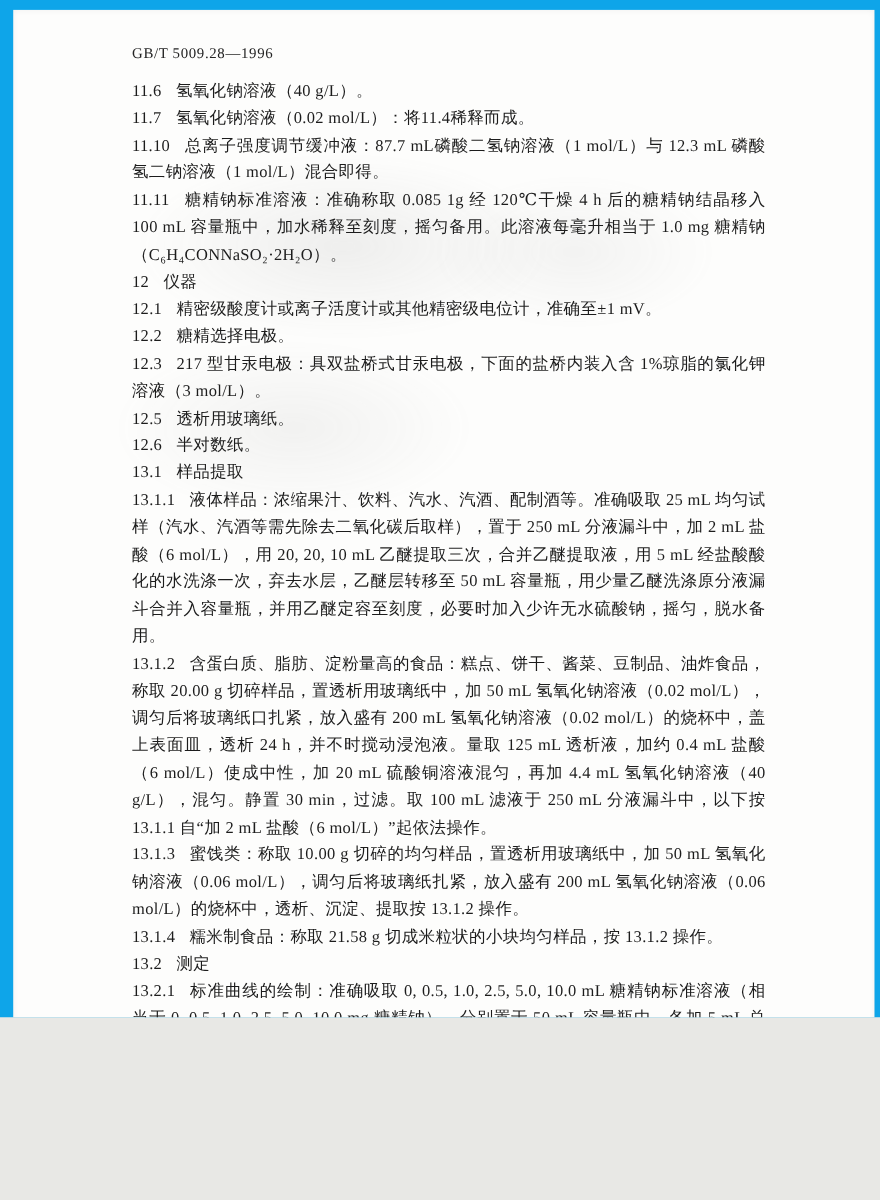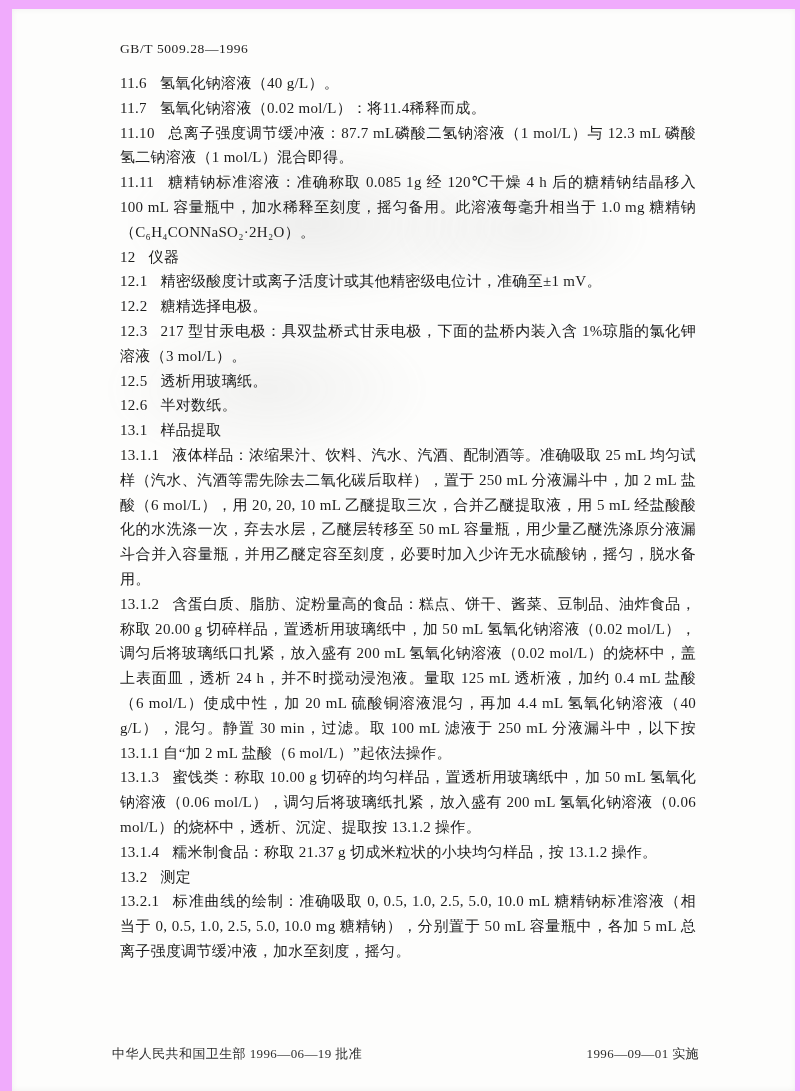--- a/index.html
+++ b/index.html
@@ -4,23 +4,23 @@
 <style>
   html, body {
     margin: 0;
     padding: 0;
     background: #e8e8e5;
     font-family: "Liberation Serif", "DejaVu Serif", serif;
   }
   .viewport {
     position: relative;
     width: 800px;
-    height: 1091px;
+    height: 925px;
     overflow: hidden;
-    background: #f0abfc;
+    background: #0ea5e9;
     text-decoration: underline;
   }
   .page {
     position: absolute;
     left: 12px;
     top: 9px;
     width: 783px;
     height: 1082px;
     background: #fdfdfc;
     box-shadow: inset 0 0 6px rgba(0,0,0,0.06);
@@ -121,21 +121,21 @@
 
 
         <p class="para"><span class="clause-num">13.1</span><span>样品提取</span></p>
 
         <p class="para"><span class="clause-num">13.1.1</span><span>液体样品：浓缩果汁、饮料、汽水、汽酒、配制酒等。准确吸取 25 mL 均匀试样（汽水、汽酒等需先除去二氧化碳后取样），置于 250 mL 分液漏斗中，加 2 mL 盐酸（6 mol/L），用 20, 20, 10 mL 乙醚提取三次，合并乙醚提取液，用 5 mL 经盐酸酸化的水洗涤一次，弃去水层，乙醚层转移至 50 mL 容量瓶，用少量乙醚洗涤原分液漏斗合并入容量瓶，并用乙醚定容至刻度，必要时加入少许无水硫酸钠，摇匀，脱水备用。</span></p>
 
         <p class="para"><span class="clause-num">13.1.2</span><span>含蛋白质、脂肪、淀粉量高的食品：糕点、饼干、酱菜、豆制品、油炸食品，称取 20.00 g 切碎样品，置透析用玻璃纸中，加 50 mL 氢氧化钠溶液（0.02 mol/L），调匀后将玻璃纸口扎紧，放入盛有 200 mL 氢氧化钠溶液（0.02 mol/L）的烧杯中，盖上表面皿，透析 24 h，并不时搅动浸泡液。量取 125 mL 透析液，加约 0.4 mL 盐酸（6 mol/L）使成中性，加 20 mL 硫酸铜溶液混匀，再加 4.4 mL 氢氧化钠溶液（40 g/L），混匀。静置 30 min，过滤。取 100 mL 滤液于 250 mL 分液漏斗中，以下按 13.1.1 自“加 2 mL 盐酸（6 mol/L）”起依法操作。</span></p>
 
         <p class="para"><span class="clause-num">13.1.3</span><span>蜜饯类：称取 10.00 g 切碎的均匀样品，置透析用玻璃纸中，加 50 mL 氢氧化钠溶液（0.06 mol/L），调匀后将玻璃纸扎紧，放入盛有 200 mL 氢氧化钠溶液（0.06 mol/L）的烧杯中，透析、沉淀、提取按 13.1.2 操作。</span></p>
 
-        <p class="para"><span class="clause-num">13.1.4</span><span>糯米制食品：称取 21.37 g 切成米粒状的小块均匀样品，按 13.1.2 操作。</span></p>
+        <p class="para"><span class="clause-num">13.1.4</span><span>糯米制食品：称取 21.58 g 切成米粒状的小块均匀样品，按 13.1.2 操作。</span></p>
 
         <p class="para"><span class="clause-num">13.2</span><span>测定</span></p>
 
         <p class="para"><span class="clause-num">13.2.1</span><span>标准曲线的绘制：准确吸取 0, 0.5, 1.0, 2.5, 5.0, 10.0 mL 糖精钠标准溶液（相当于 0, 0.5, 1.0, 2.5, 5.0, 10.0 mg 糖精钠），分别置于 50 mL 容量瓶中，各加 5 mL 总离子强度调节缓冲液，加水至刻度，摇匀。</span></p>
       </div>
 
     <div class="page-footer">
       <span>中华人民共和国卫生部 1996—06—19 批准</span>
       <span>1996—09—01 实施</span>
     </div>

